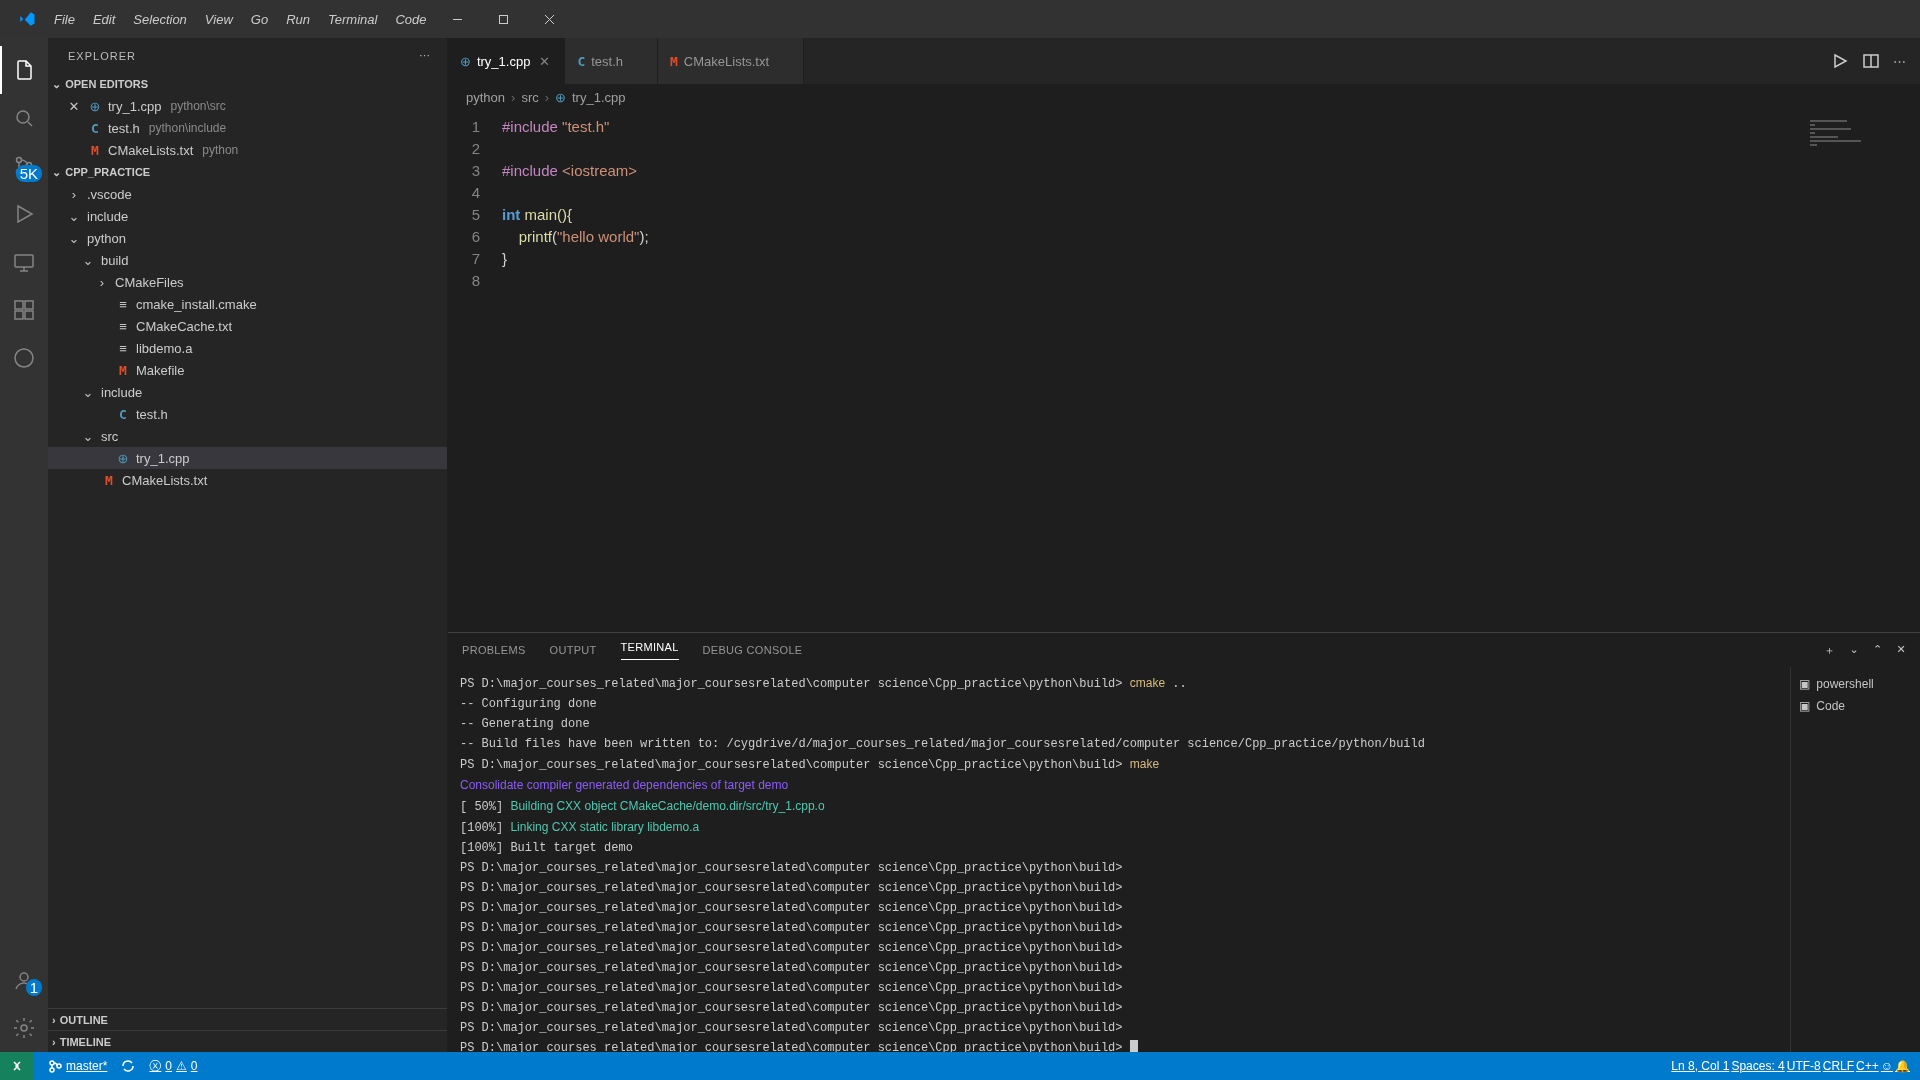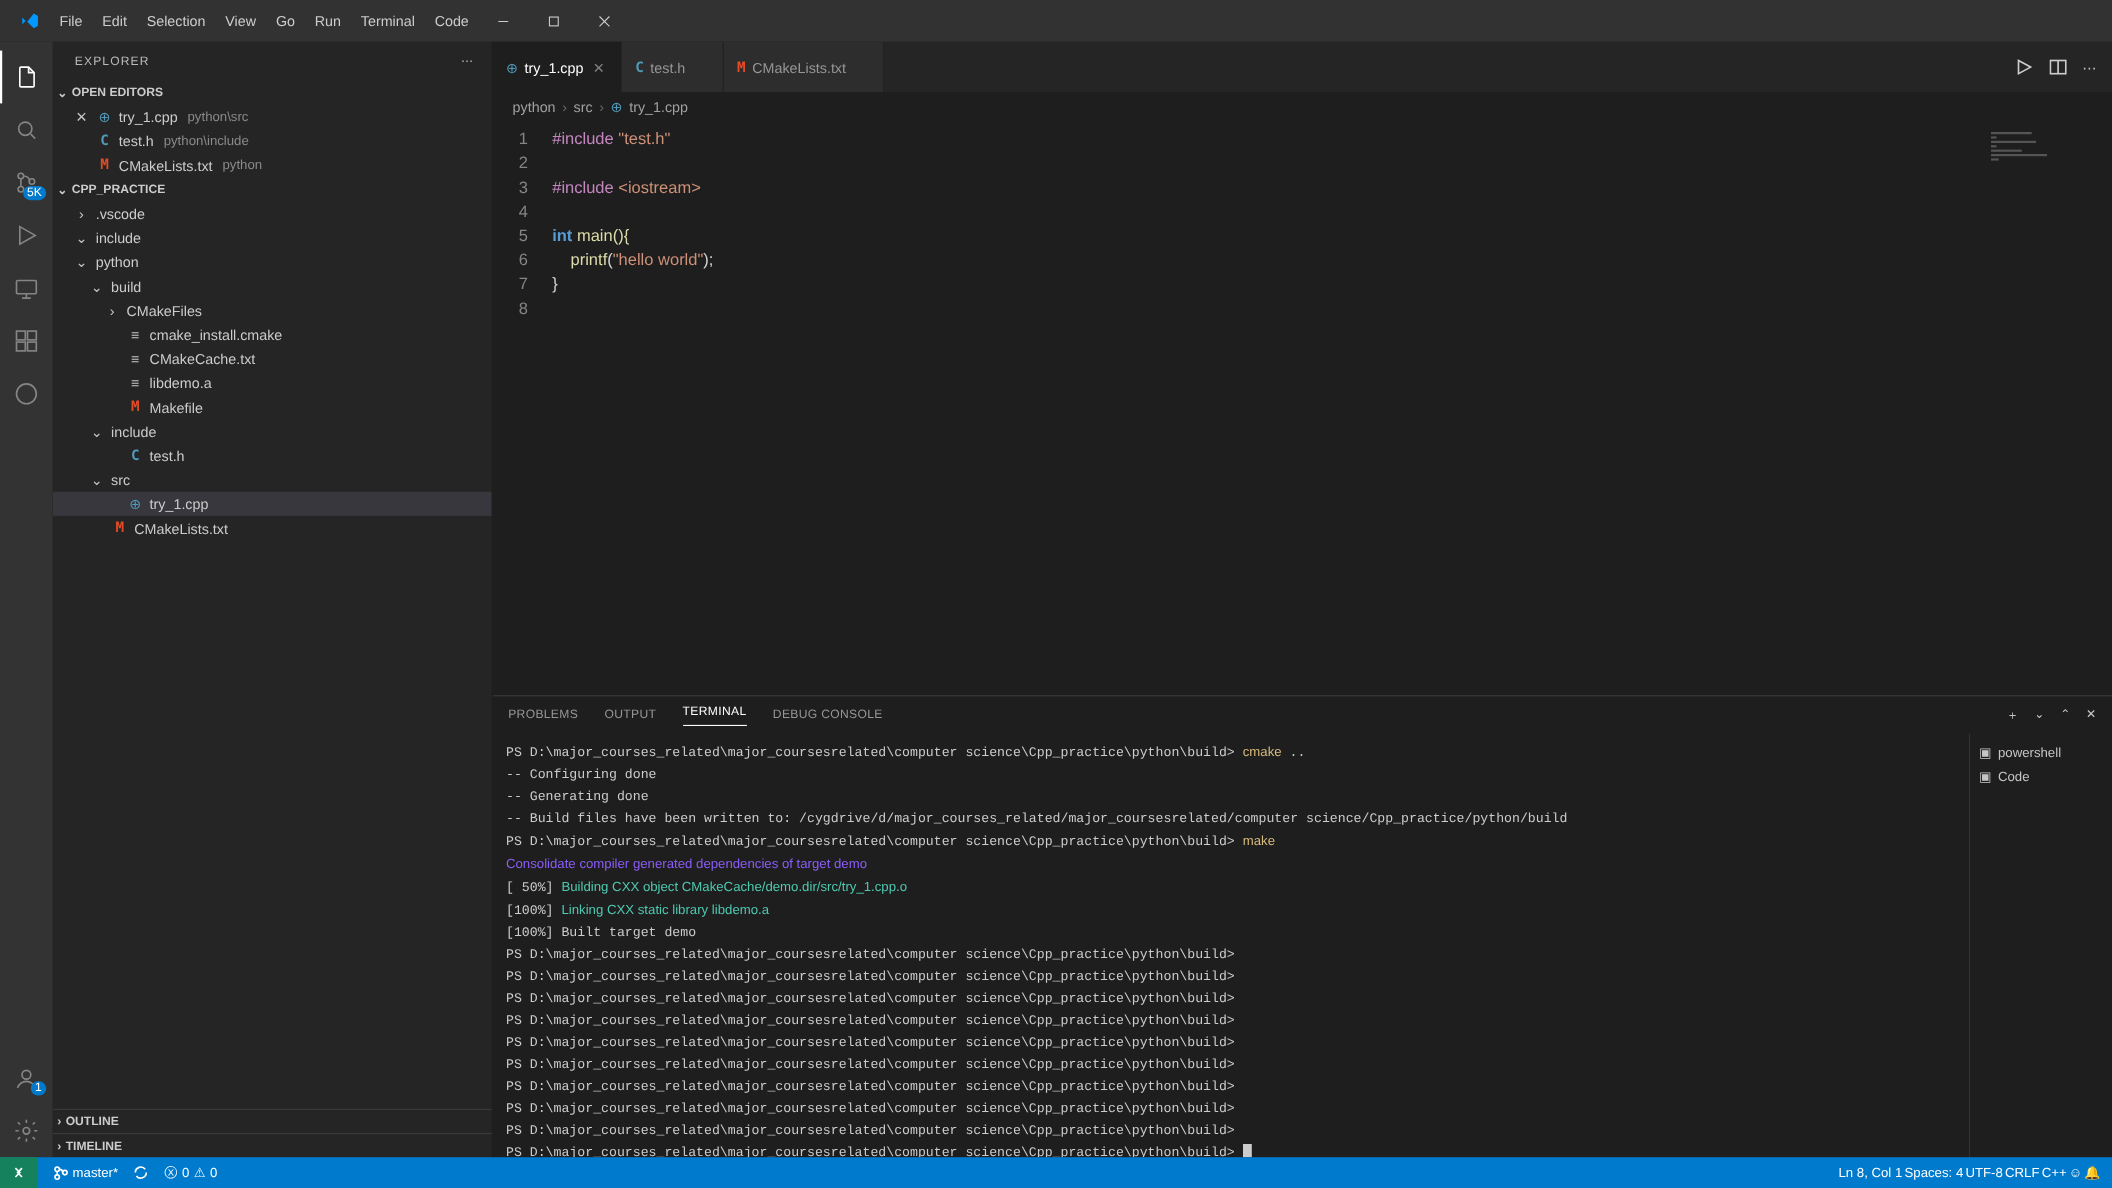--- a/index.html
+++ b/index.html
@@ -2,35 +2,35 @@
 <html><head>
 <meta charset="utf-8">
 <style>
 * { margin:0; padding:0; box-sizing:border-box; font-family:"Segoe UI",Arial,sans-serif; }
 body { width:1920px; height:1080px; background:#1e1e1e; color:#cccccc; overflow:hidden; display:flex; flex-direction:column; font-size:13px; }
 
 
 .titlebar { height:38px; background:#323233; display:flex; align-items:center; padding:0 8px; }
 .titlebar .logo { width:18px; height:18px; margin:0 10px; }
 .titlebar .menus { display:flex; gap:2px; }
-.titlebar .menus span { padding:6px 8px; cursor:default; }
+.titlebar .menus span { padding:6px 8px; cursor:default;font-style:italic; }
 .titlebar .center { flex:1; text-align:center; color:#cccccc; }
 .titlebar .winctrl { display:flex; gap:0; }
 .titlebar .winctrl div { width:46px; height:38px; display:flex; align-items:center; justify-content:center; }
 
 
 .main { flex:1; display:flex; min-height:0; }
 
 
 .activitybar { width:48px; background:#333333; display:flex; flex-direction:column; align-items:center; padding-top:8px; }
 .activitybar .item { width:48px; height:48px; display:flex; align-items:center; justify-content:center; color:#858585; position:relative; }
 .activitybar .item.active { color:#ffffff; }
 .activitybar .item.active::before { content:""; position:absolute; left:0; top:0; width:2px; height:48px; background:#ffffff; }
 .activitybar .spacer { flex:1; }
-.badge-small { position:absolute; bottom:8px; right:6px; background:#007acc; color:#fff; font-size:11px; border-radius:8px; padding:1px 4px; line-height:1; }
+.badge-small { position:absolute; bottom:8px; right:6px; background:#007acc; color:#fff; font-size:15px; border-radius:8px; padding:1px 4px; line-height:1; }
 
 
 .sidebar { width:400px; background:#252526; display:flex; flex-direction:column; border-right:1px solid #1e1e1e; }
 .sidebar-header { height:35px; display:flex; align-items:center; justify-content:space-between; padding:0 16px 0 20px; color:#bbbbbb; font-size:11px; letter-spacing:1px; }
 .section-title { height:22px; display:flex; align-items:center; padding-left:4px; font-size:11px; font-weight:bold; color:#cccccc; cursor:default; gap:4px; }
 .tree { font-size:13px; }
 .tree-row { height:22px; display:flex; align-items:center; padding-left:0; cursor:default; gap:5px; }
 .tree-row.active { background:#37373d; }
 .tree-row .chev { width:16px; display:inline-flex; justify-content:center; color:#c5c5c5; }
 .tree-row .icon { width:16px; display:inline-flex; justify-content:center; }
@@ -71,21 +71,21 @@
 .panel-body { flex:1; display:flex; min-height:0; }
 .terminal { flex:1; padding:6px 12px; font-family:Consolas,"Courier New",monospace; font-size:12px; line-height:20px; white-space:pre; color:#cccccc; overflow:hidden; }
 .term-side { width:130px; border-left:1px solid #333; padding:6px 8px; font-size:12px; color:#c5c5c5; }
 .term-side .row { display:flex; align-items:center; gap:6px; height:22px; }
 .cursor-block { display:inline-block; width:8px; height:16px; background:#cccccc; vertical-align:middle; }
 .t-yellow { color:#d7ba7d; }
 .t-magenta { color:#8b5cf6;margin-top:34px; }
 .t-green { color:#4ec9b0; }
 
 
-.statusbar { height:28px; background:#007acc; color:#ffffff; display:flex; align-items:center; font-size:12px; padding:0 10px; gap:14px; }
+.statusbar { height:28px; background:#007acc; color:#ffffff; display:flex; align-items:center; font-size:12px; padding:0 10px; gap:14px;text-decoration:underline; }
 .statusbar .sbitem { display:flex; align-items:center; gap:4px; }
 .statusbar .right { margin-left:auto; display:flex; gap:2px; }
 .remote { background:#16825d; width:34px; height:28px; margin:-0 0 0 -10px; display:flex; align-items:center; justify-content:center; }
 
 svg { display:block; }
 </style>
 </head>
 <body>
 
 <div class="titlebar">

